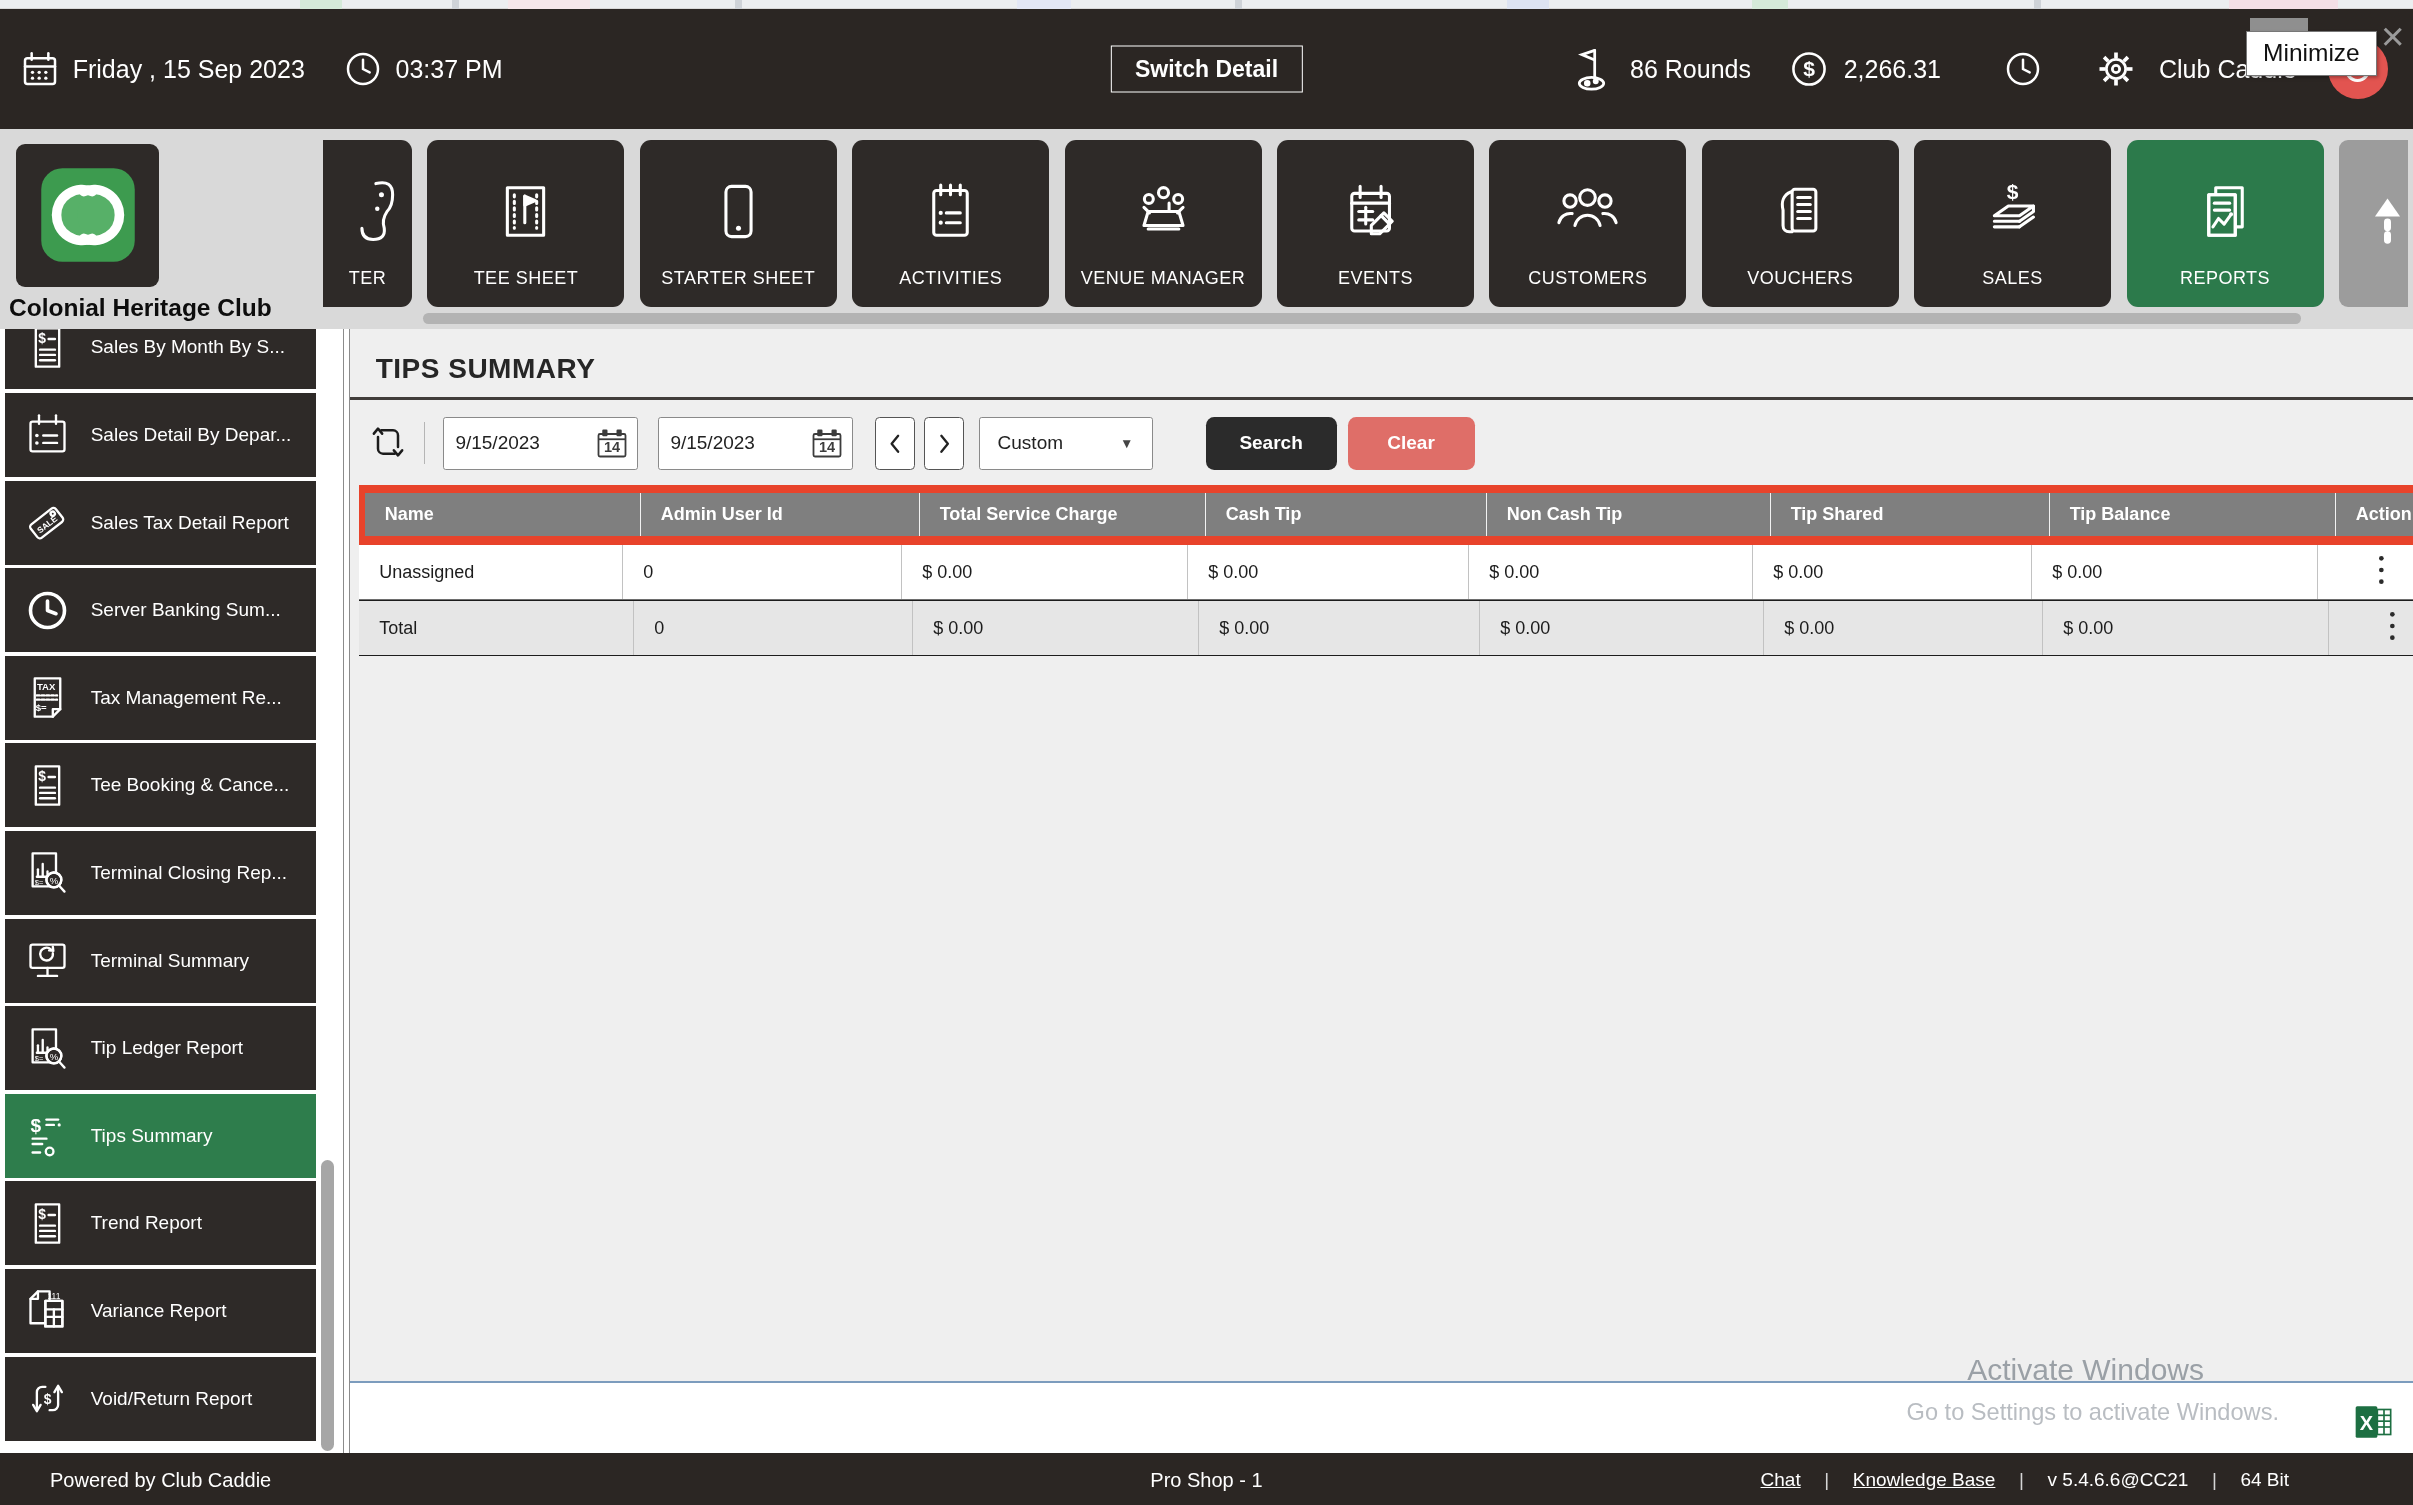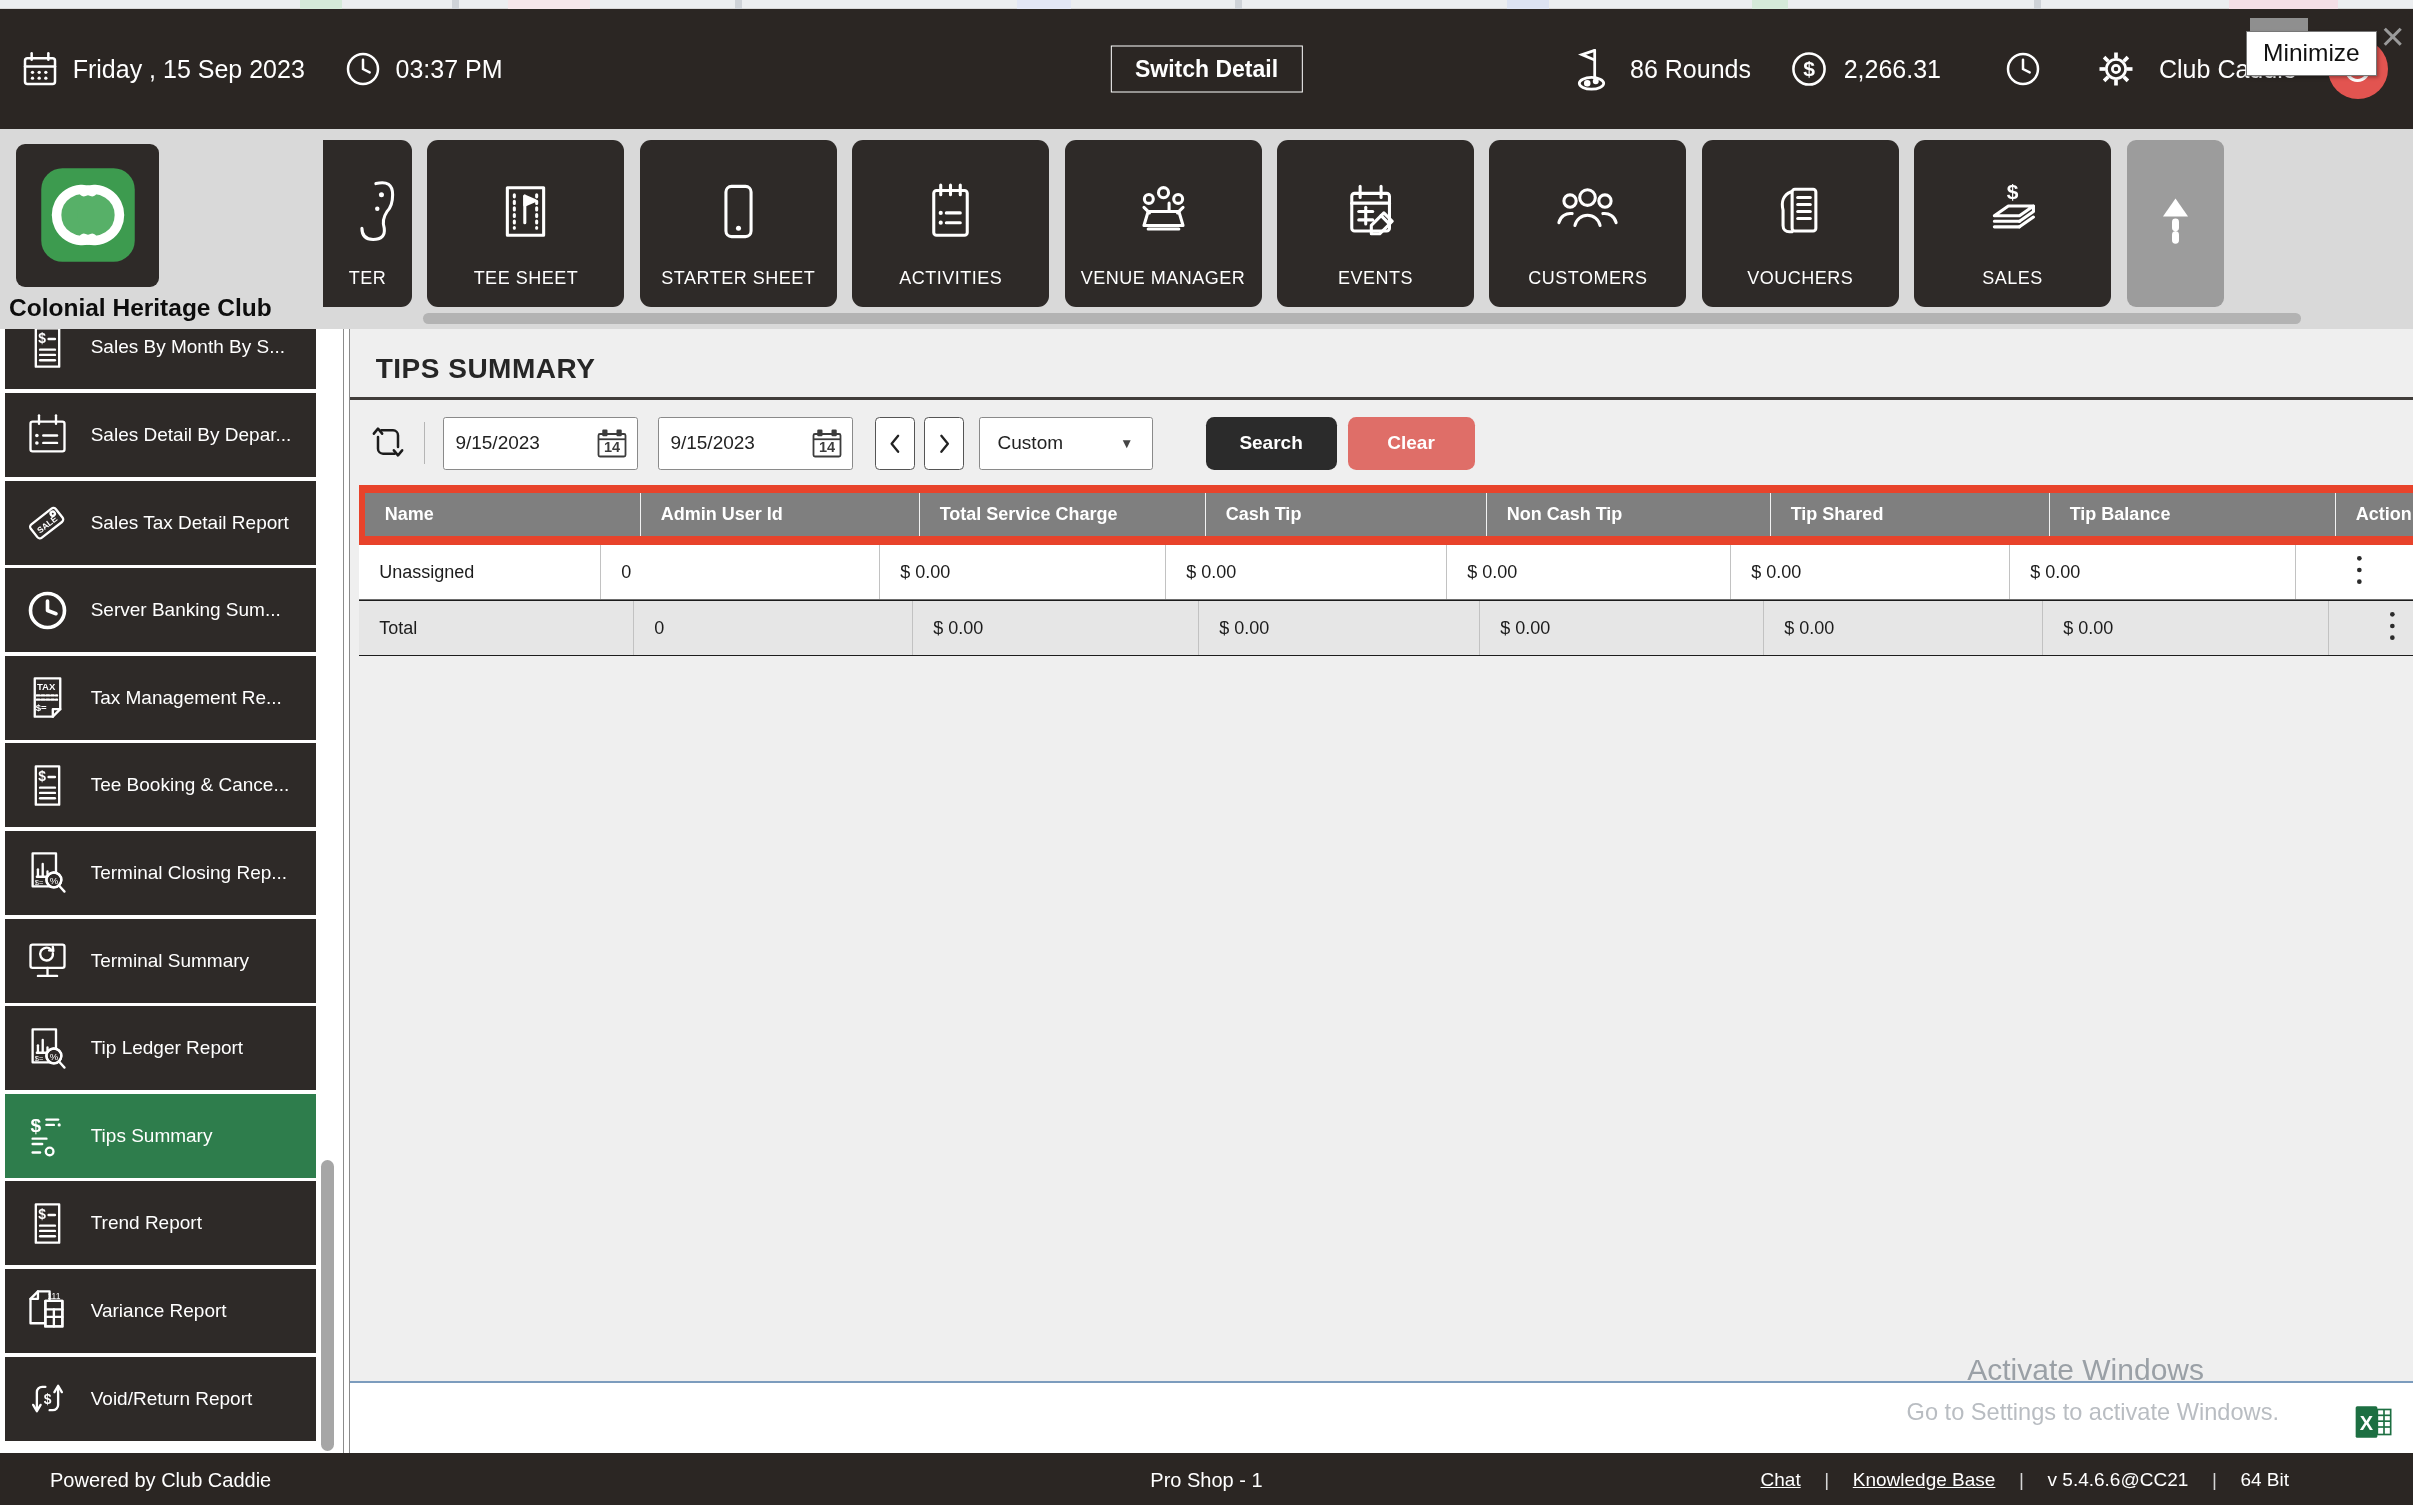--- a/index.html
+++ b/index.html
@@ -358,20 +358,34 @@
         <span class="ticon">
           <svg viewBox="0 0 48 48" fill="none" stroke="currentColor" stroke-width="2.2" stroke-linecap="round" stroke-linejoin="round">
             <text x="24" y="15" text-anchor="middle" font-size="15" font-weight="bold" fill="currentColor" stroke="none" font-family="inherit">$</text>
             <path d="M11 27 l10 -7 h18 l-10 7 z"></path>
             <path d="M11 31 h18 m-18 4 h18"></path>
             <path d="M39 20 v4 m-10 7 l10 -7 m-10 11 l10 -7"></path>
           </svg>
         </span>
         <span class="tlabel">SALES</span>
       </button>
+      <button class="tbtn active">
+        <span class="ticon">
+          <svg viewBox="0 0 48 48" fill="none" stroke="currentColor" stroke-width="2.2" stroke-linecap="round" stroke-linejoin="round">
+            <rect x="17" y="7" width="19" height="28"></rect>
+            <rect x="12" y="12" width="19" height="29" fill="#2c7a4b"></rect>
+            <rect x="12" y="12" width="19" height="29"></rect>
+            <line x1="16" y1="18" x2="27" y2="18"></line>
+            <line x1="16" y1="23" x2="27" y2="23"></line>
+            <polyline points="15,35 19,29 23,33 28,26"></polyline>
+            <circle cx="28" cy="26" r="1.4" fill="currentColor" stroke="none"></circle>
+          </svg>
+        </span>
+        <span class="tlabel">REPORTS</span>
+      </button>
       <button class="tbtn gray">
         <span class="ticon">
           <svg viewBox="0 0 48 48" fill="none" stroke="currentColor" stroke-width="2.2" stroke-linecap="round" stroke-linejoin="round">
             <path d="M24 6 l-9 13 h18 z" fill="currentColor" stroke="none"></path>
             <line x1="24" y1="23" x2="24" y2="40" stroke-width="5" stroke-dasharray="4 5"></line>
           </svg>
         </span>
         <span class="tlabel"></span>
       </button>
     </div>
@@ -601,21 +615,21 @@
             <div class="hcell" style="width: 279px;">Admin User Id</div>
             <div class="hcell" style="width: 286px;">Total Service Charge</div>
             <div class="hcell" style="width: 281px;">Cash Tip</div>
             <div class="hcell" style="width: 284px;">Non Cash Tip</div>
             <div class="hcell" style="width: 279px;">Tip Shared</div>
             <div class="hcell" style="width: 286px;">Tip Balance</div>
             <div class="hcell" style="width: 127px;">Action</div>
           </div>
         <div class="gbody">
             <div class="grow plain">
-              <div class="gcell" style="width: 242px;">Unassigned</div>
+              <div class="gcell" style="width: 264px;">Unassigned</div>
               <div class="gcell" style="width: 279px;">0</div>
               <div class="gcell" style="width: 286px;">$ 0.00</div>
               <div class="gcell" style="width: 281px;">$ 0.00</div>
               <div class="gcell" style="width: 284px;">$ 0.00</div>
               <div class="gcell" style="width: 279px;">$ 0.00</div>
               <div class="gcell" style="width: 286px;">$ 0.00</div>
               <div class="gcell action" style="width: 127px;">
                 <button class="kebab"><svg viewBox="0 0 14 40" fill="currentColor">
                     <circle cx="7" cy="7" r="2.6"></circle>
                     <circle cx="7" cy="20" r="2.6"></circle>

